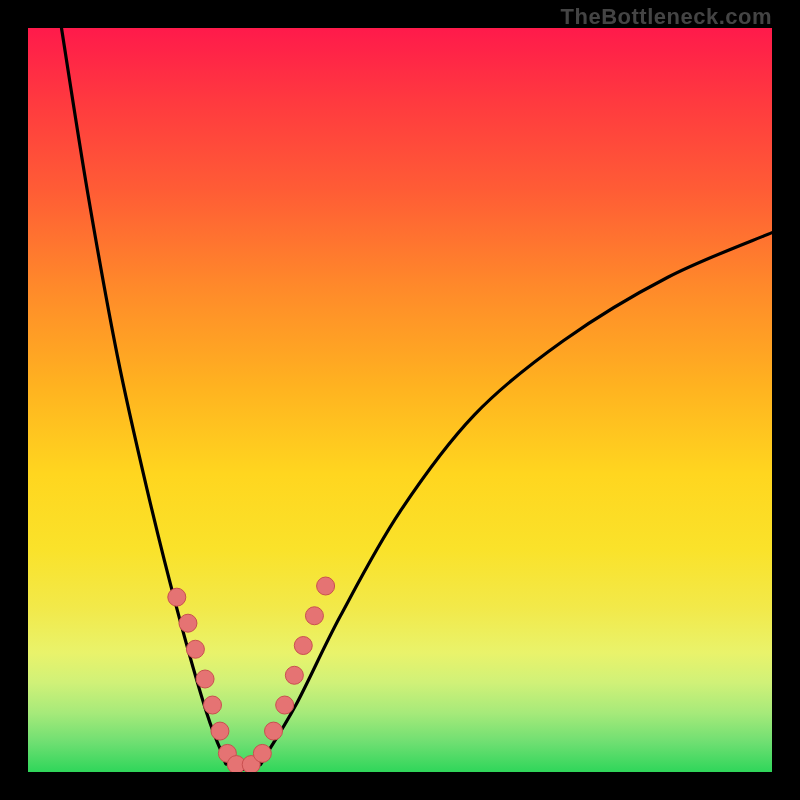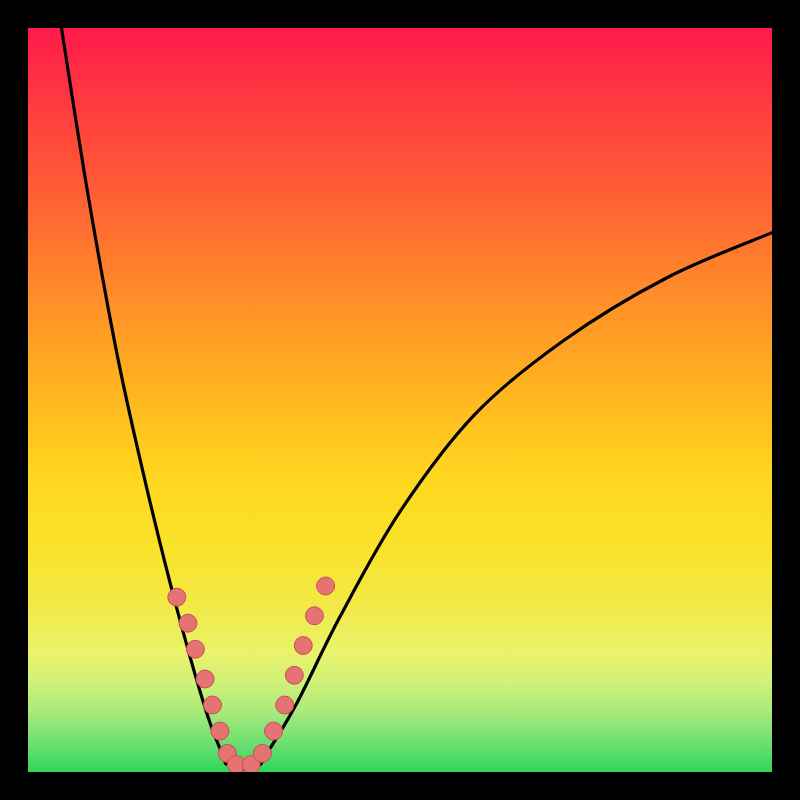--- a/index.html
+++ b/index.html
@@ -79,13 +79,14 @@
           <circle cx="234.36" cy="725.40" r="9" fill="#e57373" stroke="#c94f4f" stroke-width="1"></circle>
           <circle cx="245.52" cy="703.08" r="9" fill="#e57373" stroke="#c94f4f" stroke-width="1"></circle>
           <circle cx="256.68" cy="677.04" r="9" fill="#e57373" stroke="#c94f4f" stroke-width="1"></circle>
           <circle cx="266.35" cy="647.28" r="9" fill="#e57373" stroke="#c94f4f" stroke-width="1"></circle>
           <circle cx="275.28" cy="617.52" r="9" fill="#e57373" stroke="#c94f4f" stroke-width="1"></circle>
           <circle cx="286.44" cy="587.76" r="9" fill="#e57373" stroke="#c94f4f" stroke-width="1"></circle>
           <circle cx="297.60" cy="558.00" r="9" fill="#e57373" stroke="#c94f4f" stroke-width="1"></circle>
         </g>
     </svg>
   </div>
+  <div class="attribution">TheBottleneck.com</div>
 </div>
 
 </body></html>

